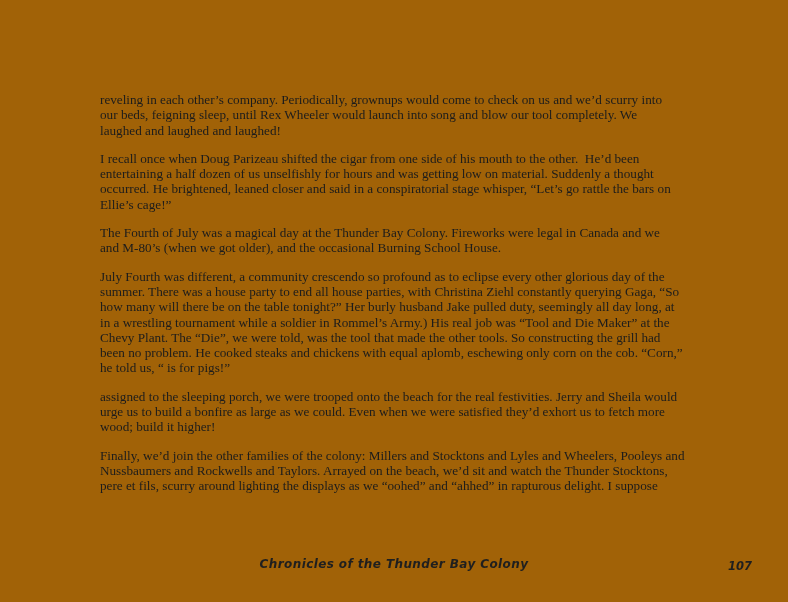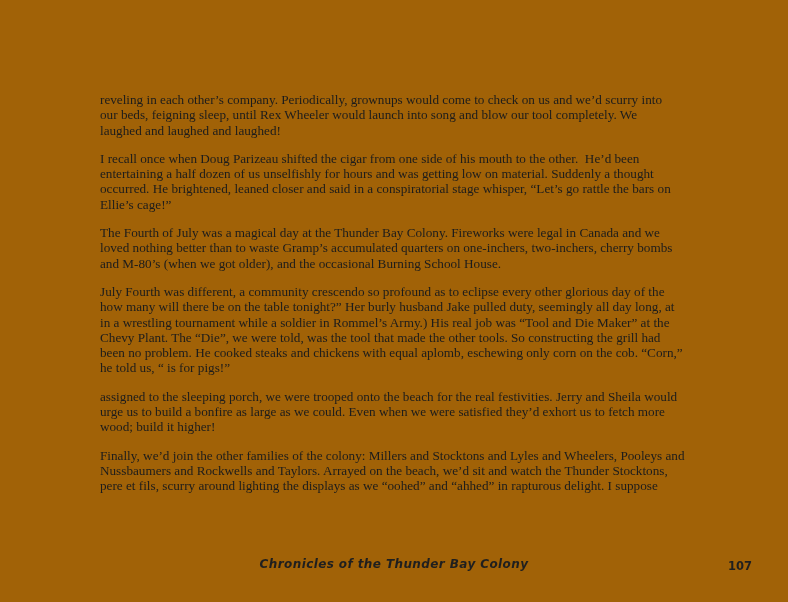--- a/index.html
+++ b/index.html
@@ -43,20 +43,21 @@
     font-weight: bold;
     font-size: 12px;
     letter-spacing: 0.4px;
     color: #1f1f1f;
   }
   .page-number {
     position: absolute;
     top: 559px;
     right: 36px;
     font-family: "DejaVu Sans", sans-serif;
+    font-style: italic;
     font-weight: bold;
     font-size: 11.5px;
     color: #1f1f1f;
   }
 </style>
 </head>
 <body>
 
 <div class="page">
   <div class="text-block" id="text-block">
@@ -66,25 +67,25 @@
         <span class="line">laughed and laughed and laughed!</span>
       </p>
       <p>
         <span class="line">I recall once when Doug Parizeau shifted the cigar from one side of his mouth to the other.  He’d been</span>
         <span class="line">entertaining a half dozen of us unselfishly for hours and was getting low on material. Suddenly a thought</span>
         <span class="line">occurred. He brightened, leaned closer and said in a conspiratorial stage whisper, “Let’s go rattle the bars on</span>
         <span class="line">Ellie’s cage!”</span>
       </p>
       <p>
         <span class="line">The Fourth of July was a magical day at the Thunder Bay Colony. Fireworks were legal in Canada and we</span>
-        <span class="line">loved nothing better than to waste Gramp’s accumulated quarters on one-inchers, two-inchers, cherry bombs</span>
         <span class="line">and M-80’s (when we got older), and the occasional Burning School House.</span>
       </p>
       <p>
         <span class="line">July Fourth was different, a community crescendo so profound as to eclipse every other glorious day of the</span>
+        <span class="line">summer. There was a house party to end all house parties, with Christina Ziehl constantly querying Gaga, “So</span>
         <span class="line">how many will there be on the table tonight?” Her burly husband Jake pulled duty, seemingly all day long, at</span>
         <span class="line">in a wrestling tournament while a soldier in Rommel’s Army.) His real job was “Tool and Die Maker” at the</span>
         <span class="line">Chevy Plant. The “Die”, we were told, was the tool that made the other tools. So constructing the grill had</span>
         <span class="line">been no problem. He cooked steaks and chickens with equal aplomb, eschewing only corn on the cob. “Corn,”</span>
         <span class="line">he told us, “ is for pigs!”</span>
       </p>
       <p>
         <span class="line">assigned to the sleeping porch, we were trooped onto the beach for the real festivities. Jerry and Sheila would</span>
         <span class="line">urge us to build a bonfire as large as we could. Even when we were satisfied they’d exhort us to fetch more</span>
         <span class="line">wood; build it higher!</span>

